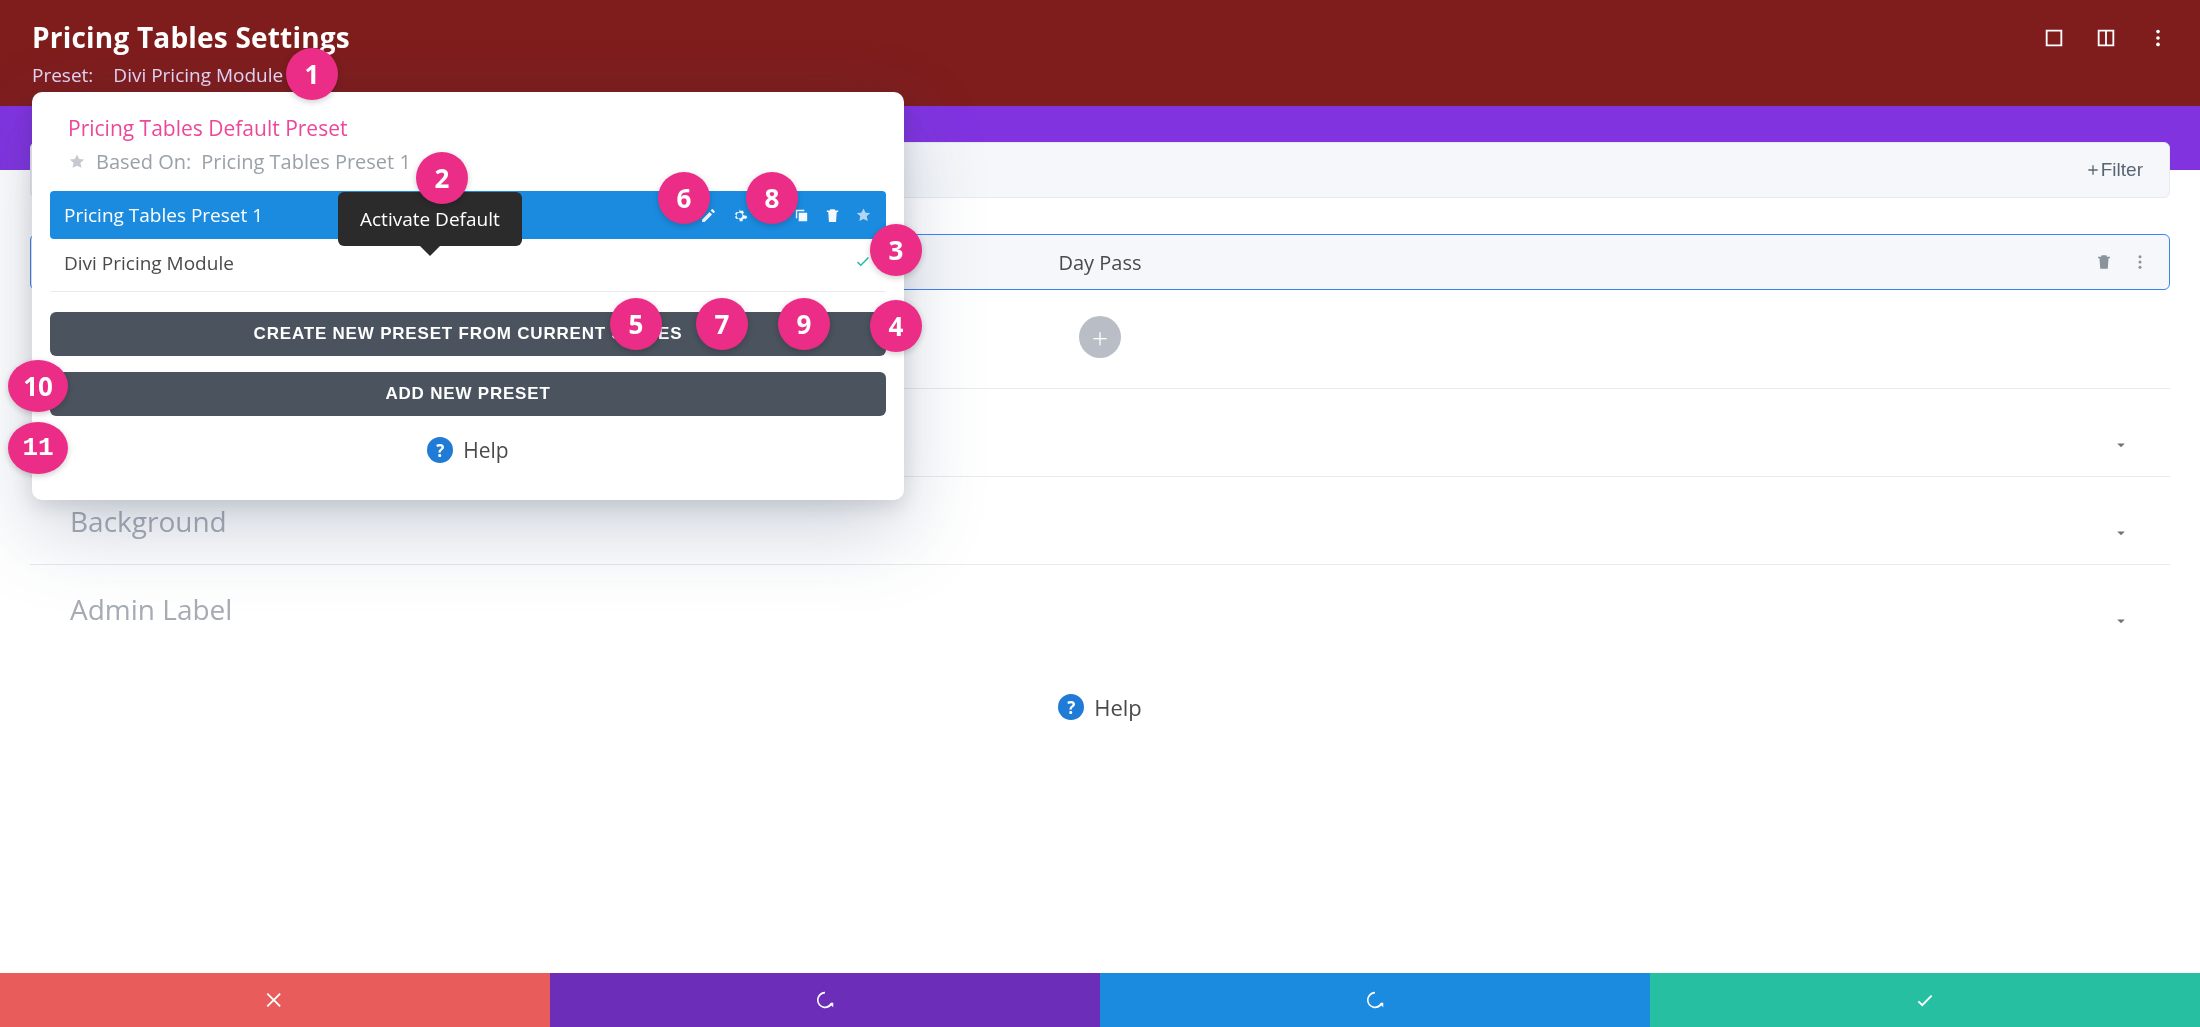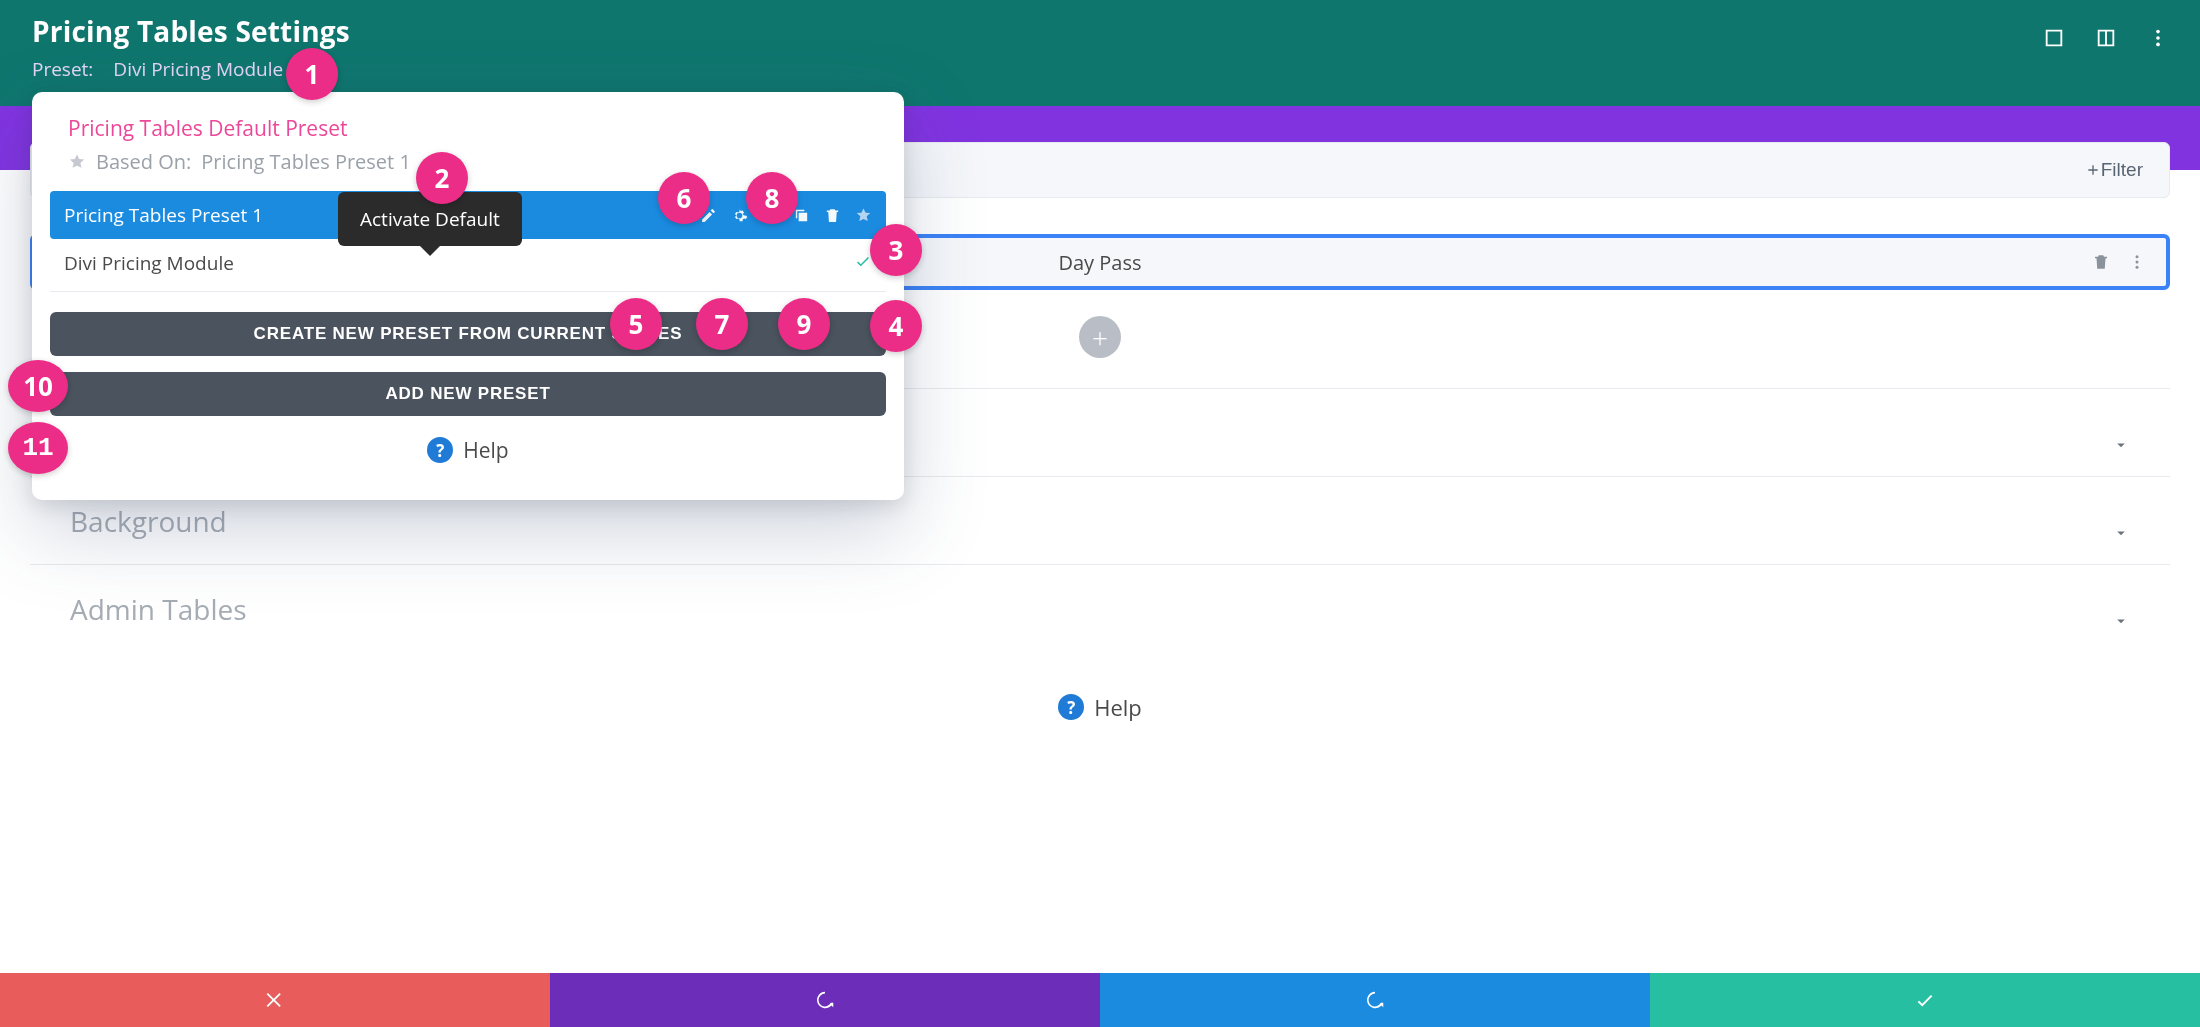--- a/index.html
+++ b/index.html
@@ -8,25 +8,25 @@
     background: #fff;
     width: 2200px;
     height: 1027px;
     position: relative;
     overflow: hidden;
     font-size: 18px;
   }
 
   
   .header {
-    background: #0f766e;
+    background: #7f1d1d;
     height: 106px;
     position: relative;
     color: #fff;
-    padding: 12px 32px 0 32px;
+    padding: 18px 32px 0 32px;
   }
   .header-title {
     font-size: 28px;
     font-weight: 700;
     letter-spacing: .2px;
   }
   .header-sub {
     font-size: 19px;
     color: #e3d6f5;
     margin-top: 6px;
@@ -74,21 +74,21 @@
     color:#5a6573;
     display:flex;align-items:center;
     cursor:pointer;
     padding: 8px 10px;
   }
 
   
   .content { padding: 0 30px 0 30px; }
   .daypass-row {
     background:#f5f7fa;
-    border:4px solid #3b82f6;
+    border:1px solid #3b82f6;
     border-radius:6px;
     height:56px;
     margin-top: 36px;
     display:flex;
     align-items:center;
     justify-content:space-between;
     padding: 0 20px 0 20px;
   }
   .daypass-row .label { margin-left: 50%; transform: translateX(-50%); position:absolute; left:0; right:0; text-align:center; color:#4a4a4a; font-size:20px;}
   .daypass-row { position:relative; }
@@ -293,21 +293,21 @@
           <path d="M7 10l5 5 5-5z"></path>
         </svg></span>
   </div>
   <div class="section-row">
     <span>Background</span>
     <span class="chev"><svg viewBox="0 0 24 24">
           <path d="M7 10l5 5 5-5z"></path>
         </svg></span>
   </div>
   <div class="section-row">
-    <span>Admin Tables</span>
+    <span>Admin Label</span>
     <span class="chev"><svg viewBox="0 0 24 24">
           <path d="M7 10l5 5 5-5z"></path>
         </svg></span>
   </div>
 
   <div class="help-row">
     <span class="help-badge">?</span>
     <span>Help</span>
   </div>
 </div>

